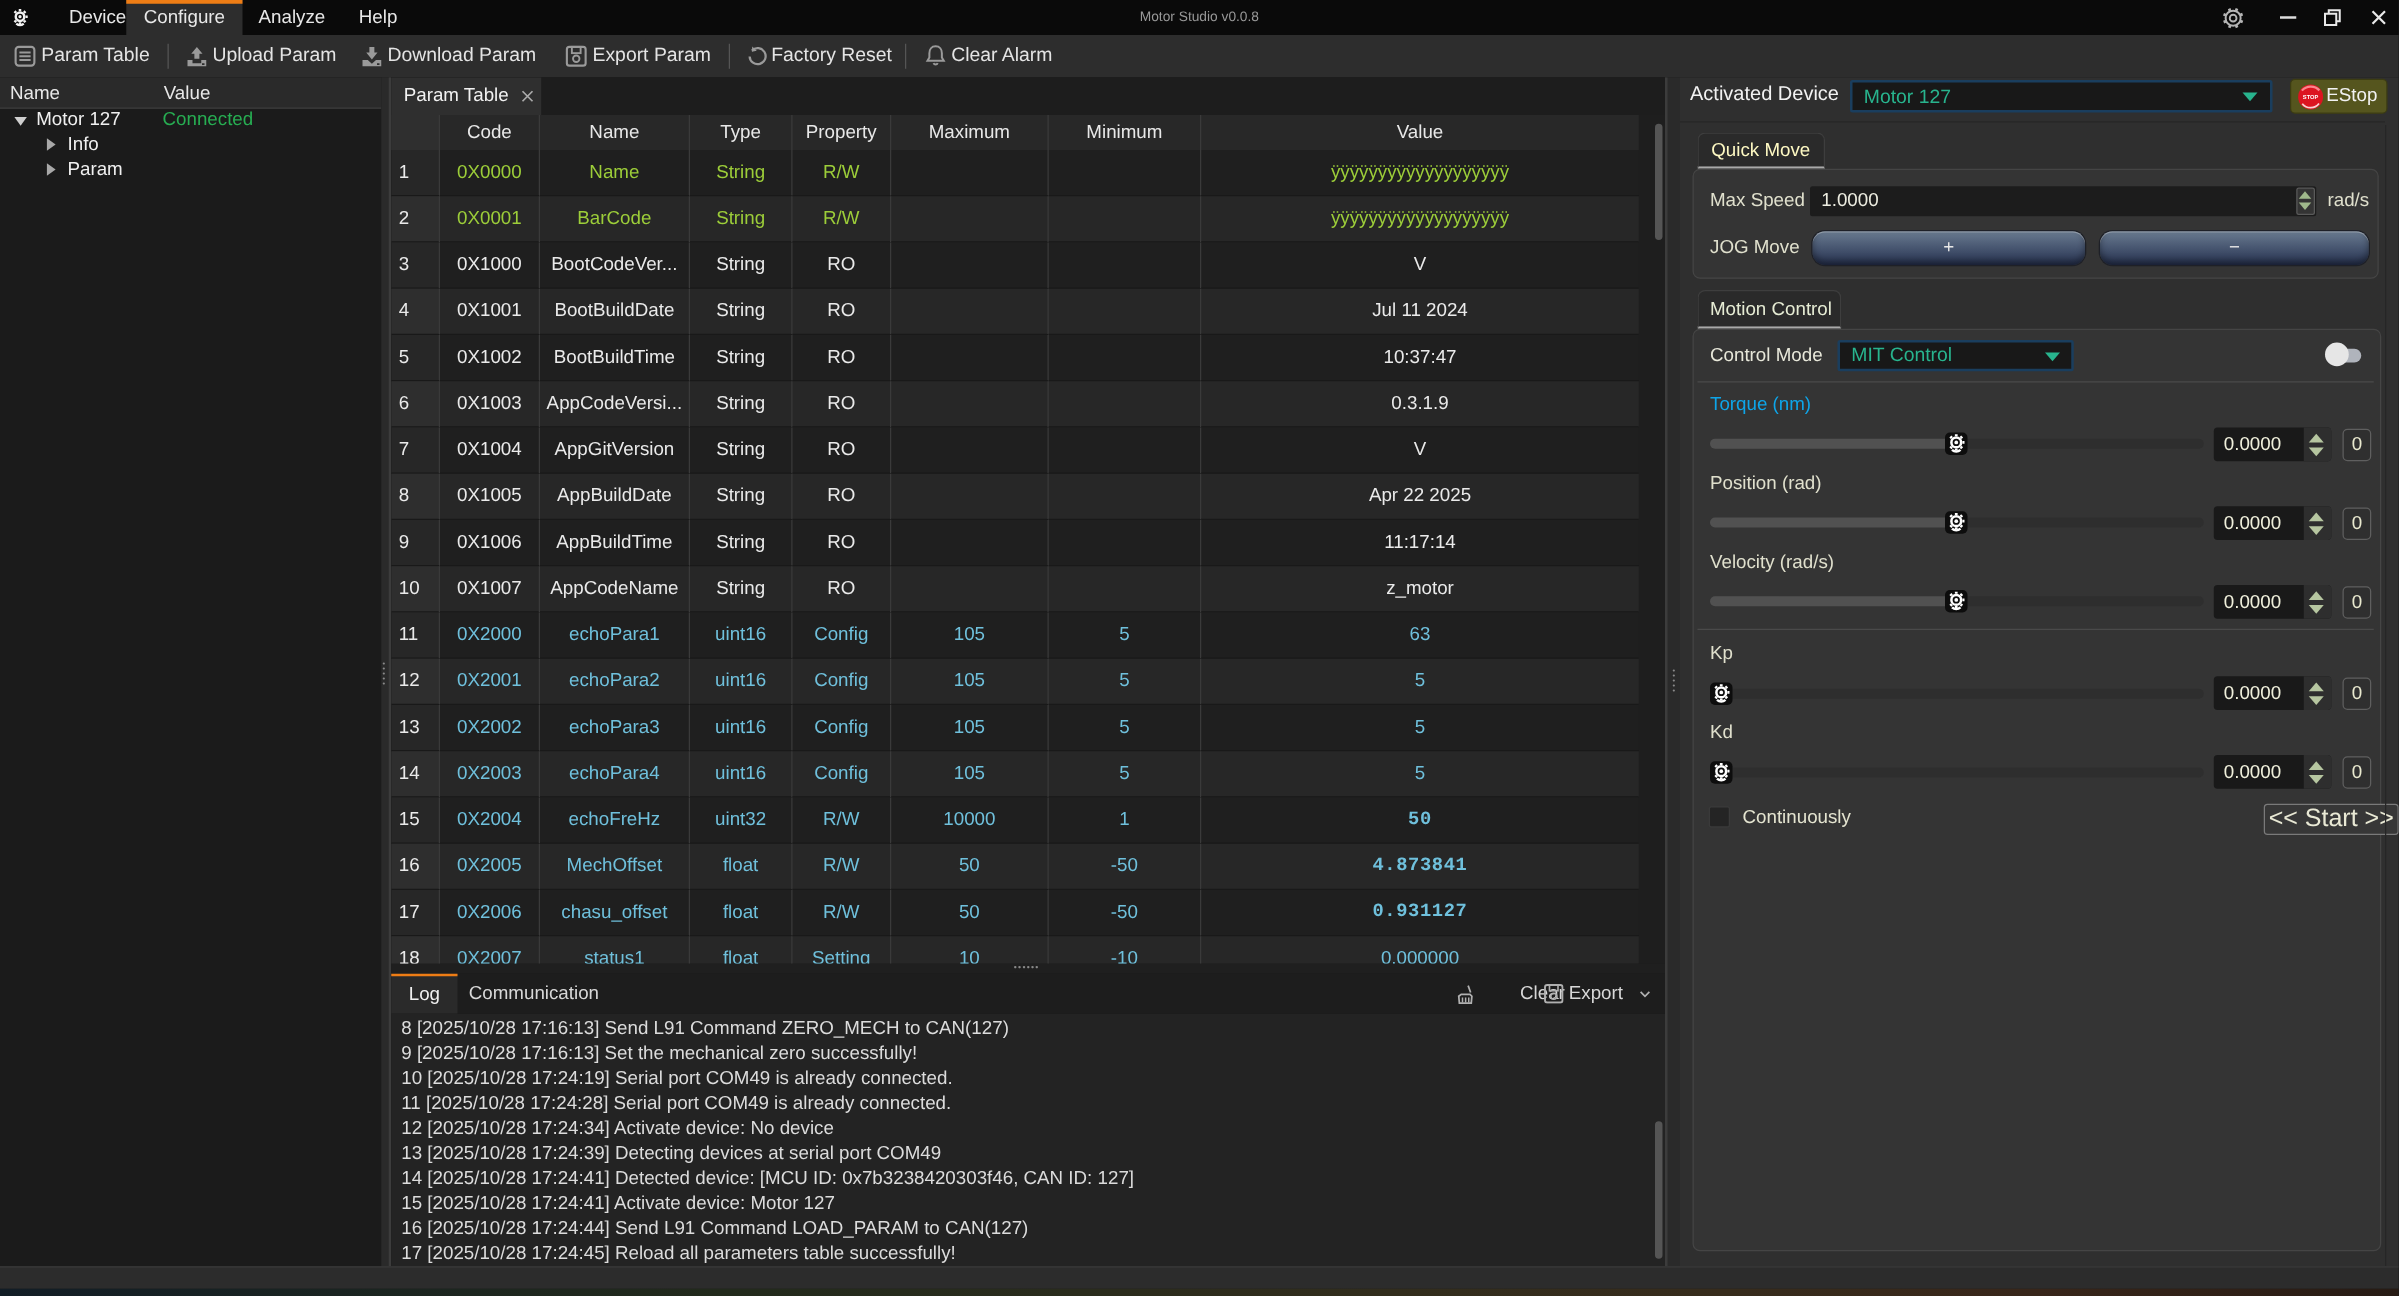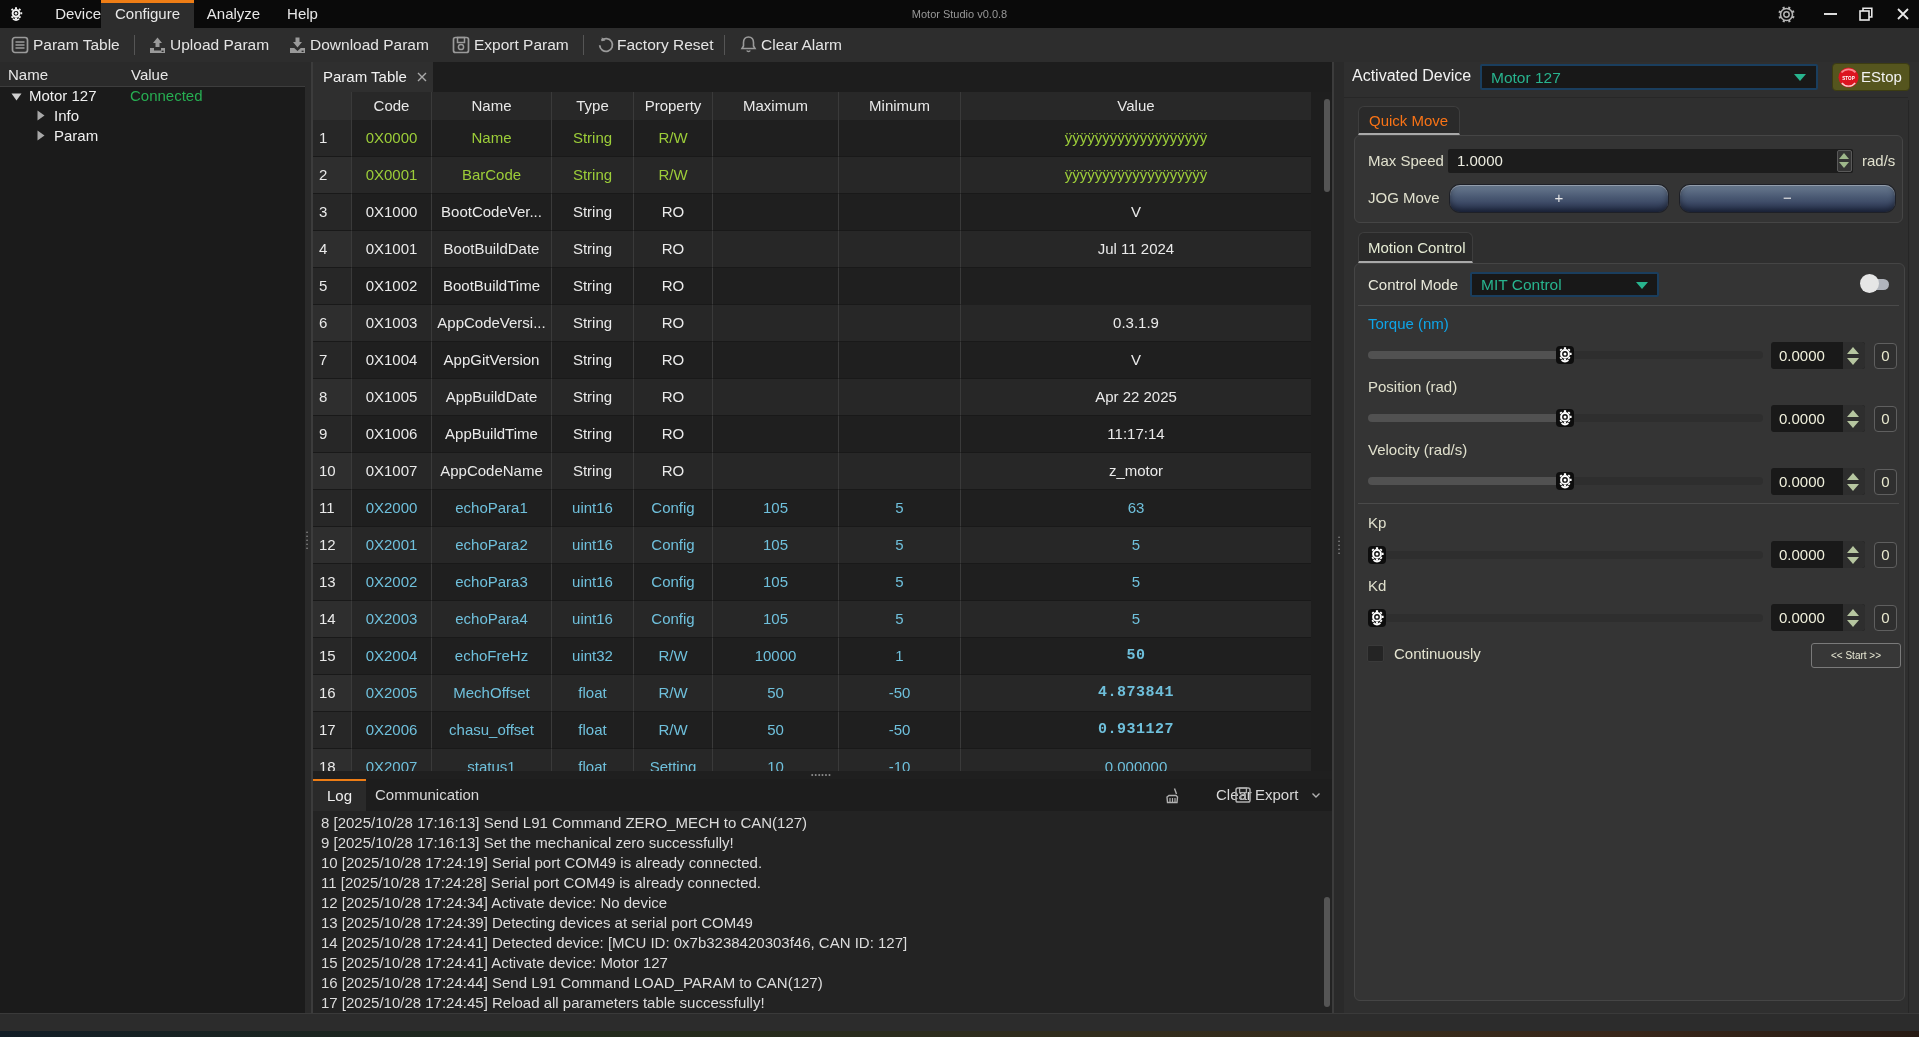--- a/index.html
+++ b/index.html
@@ -212,20 +212,21 @@
           <div class="tc c7">Jul 11 2024</div>
         </div>
       <div class="trow o w">
           <div class="tc nc">5</div>
           <div class="tc c1">0X1002</div>
           <div class="tc c2">BootBuildTime</div>
           <div class="tc c3">String</div>
           <div class="tc c4">RO</div>
           <div class="tc c5"></div>
           <div class="tc c6"></div>
+          <div class="tc c7">10:37:47</div>
         </div>
       <div class="trow e w">
           <div class="tc nc">6</div>
           <div class="tc c1">0X1003</div>
           <div class="tc c2">AppCodeVersi...</div>
           <div class="tc c3">String</div>
           <div class="tc c4">RO</div>
           <div class="tc c5"></div>
           <div class="tc c6"></div>
           <div class="tc c7">0.3.1.9</div>
@@ -401,21 +402,21 @@
     </div>
     <div style="position:absolute; left:488px; top:1px; width:78px; height:28px; background:#55551e; border:1px solid #3c3c12; border-radius:4px;">
       <svg style="position:absolute; left:5px; top:3px;" width="21" height="21" viewBox="0 0 21 21">
         <circle cx="10.5" cy="10.5" r="10" fill="#dc1420"></circle>
         <path d="M3.5 5.5 A9.5 9.5 0 0 1 17.5 5.3" fill="none" stroke="#ff9aa0" stroke-width="1.8" opacity="0.85"></path>
         <path d="M3.8 16 A8.5 8.5 0 0 0 17.2 15.8" fill="none" stroke="#fff" stroke-width="1.4" opacity="0.8"></path>
         <text x="10.5" y="12.6" font-size="4.6" font-weight="bold" fill="#fff" text-anchor="middle" font-family="Liberation Sans">STOP</text>
       </svg>
       <span style="position:absolute; left:28px; top:0; line-height:26px; font-size:15px; color:#f2f2f2;">EStop</span>
     </div>
-    <div style="position:absolute; left:14px; top:44px; width:102px; height:29px; background:#2a2a2a; border:1px solid #3e3e3e; border-bottom:2px solid #a9a9a9; border-radius:6px 6px 0 0; line-height:27px; padding-left:10px; font-size:15px; color:#f97316;">Quick Move</div>
+    <div style="position:absolute; left:14px; top:44px; width:102px; height:29px; background:#2a2a2a; border:1px solid #3e3e3e; border-bottom:2px solid #a9a9a9; border-radius:6px 6px 0 0; line-height:27px; padding-left:10px; font-size:15px; color:#fef9c3;">Quick Move</div>
     <div style="position:absolute; left:10px; top:73px; width:549px; height:88px; background:#343434; border:1px solid #454545; border-radius:6px;"></div>
     <div style="position:absolute; left:24px; top:87px; height:24px; line-height:24px; font-size:15px; color:#e0e0cd;">Max Speed</div>
     <div style="position:absolute; left:104px; top:87px; width:405px; height:24px; background:#1c1c1c; border-radius:2px;">
       <span style="position:absolute; left:9px; top:0; line-height:24px; font-size:15px; color:#ecece0;">1.0000</span>
       <div style="position:absolute; right:1px; top:1px; width:15px; height:22px; background:#343434; border:1px solid #5a5a5a; border-radius:2px;">
         <div style="position:absolute; left:1px; top:2px; width:0; height:0; border-left:5.5px solid transparent; border-right:5.5px solid transparent; border-bottom:6px solid #9fb88b;"></div>
         <div style="position:absolute; left:1px; top:11px; width:0; height:0; border-left:5.5px solid transparent; border-right:5.5px solid transparent; border-top:6px solid #9fb88b;"></div>
       </div>
     </div>
     <div style="position:absolute; left:518px; top:87px; height:24px; line-height:24px; font-size:15px; color:#e0e0cd;">rad/s</div>
@@ -511,18 +512,18 @@
     <div style="position:absolute; left:427px; top:542px; width:94px; height:27px; background:#191919; border-radius:3px;">
         <span style="position:absolute; left:8px; top:0; line-height:27px; font-size:15px; color:#f0f0dc;">0.0000</span>
         <div style="position:absolute; right:0; top:0; width:22px; height:27px; background:#2e2e2e; border-radius:0 3px 3px 0;">
           <div style="position:absolute; left:4px; top:5px; width:0; height:0; border-left:6.5px solid transparent; border-right:6.5px solid transparent; border-bottom:7px solid #b6c6a0;"></div>
           <div style="position:absolute; left:4px; top:16px; width:0; height:0; border-left:6.5px solid transparent; border-right:6.5px solid transparent; border-top:7px solid #b6c6a0;"></div>
         </div>
       </div>
       <div style="position:absolute; left:530px; top:543px; width:23px; height:26px; background:#2f2f2f; border:1px solid #5f5f5f; border-radius:4px; text-align:center; line-height:24px; font-size:15px; color:#e9e9cf;">0</div>
     <div style="position:absolute; left:23px; top:583px; width:17px; height:17px; background:#242424; border:1px solid #3a3a3a; border-radius:2px;"></div>
     <div style="position:absolute; left:50px; top:581px; height:21px; line-height:21px; font-size:15px; color:#e4e4d0;">Continuously</div>
-    <div style="position:absolute; left:467px; top:581px; width:90px; height:25px; background:#373737; border:1px solid #7a7a7a; border-radius:3px; text-align:center; line-height:23px; font-size:10px; color:#e9e9d5;">&lt;&lt; Start &gt;&gt;</div>
+    <div style="position:absolute; left:467px; top:581px; width:108px; height:25px; background:#373737; border:1px solid #7a7a7a; border-radius:3px; text-align:center; line-height:23px; font-size:20px; color:#e9e9d5;">&lt;&lt; Start &gt;&gt;</div>
     <div style="position:absolute; left:564px; top:38px; width:1px; height:913px; background:#262626;"></div>
   </div>
   <div class="abs" id="statusbar"></div>
   <div class="abs" id="botgrad"></div>
 </div>
 
 </body></html>

